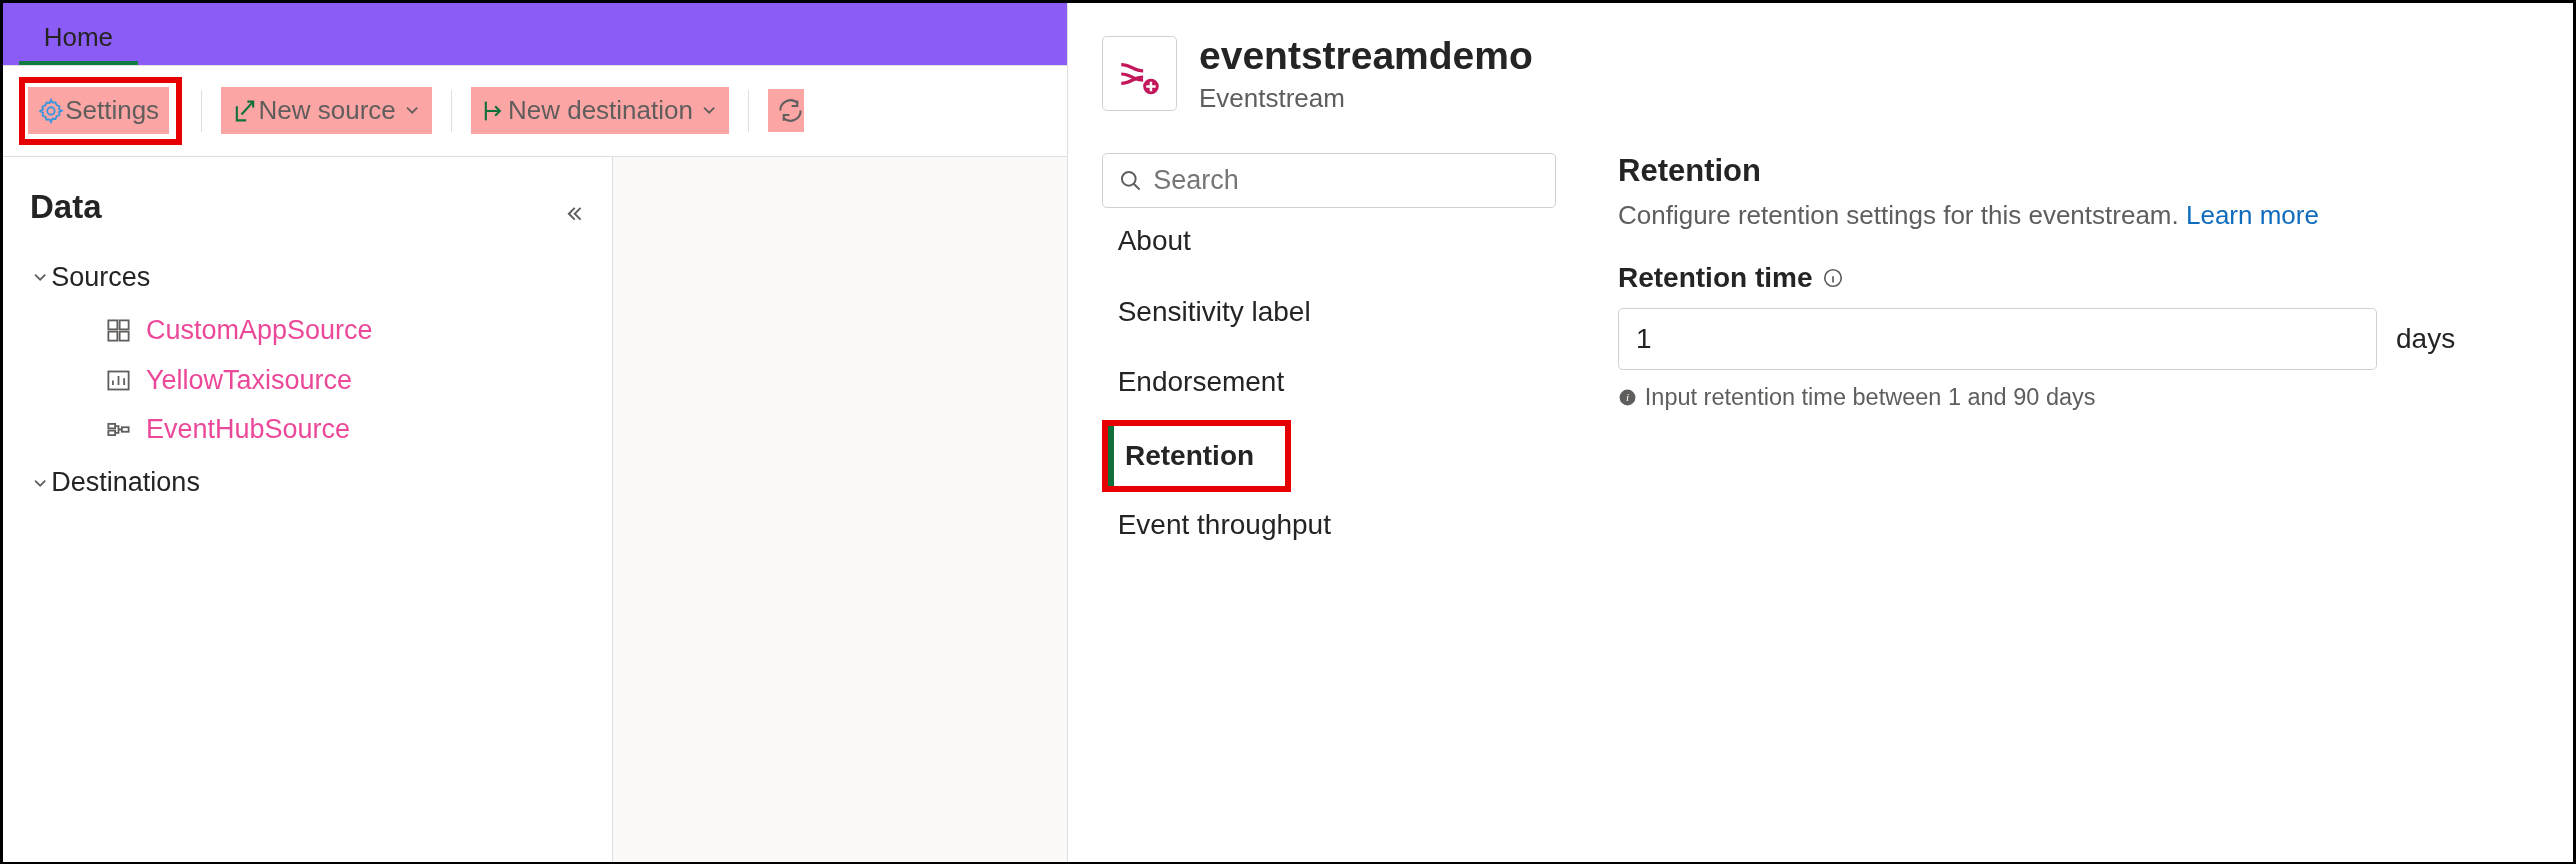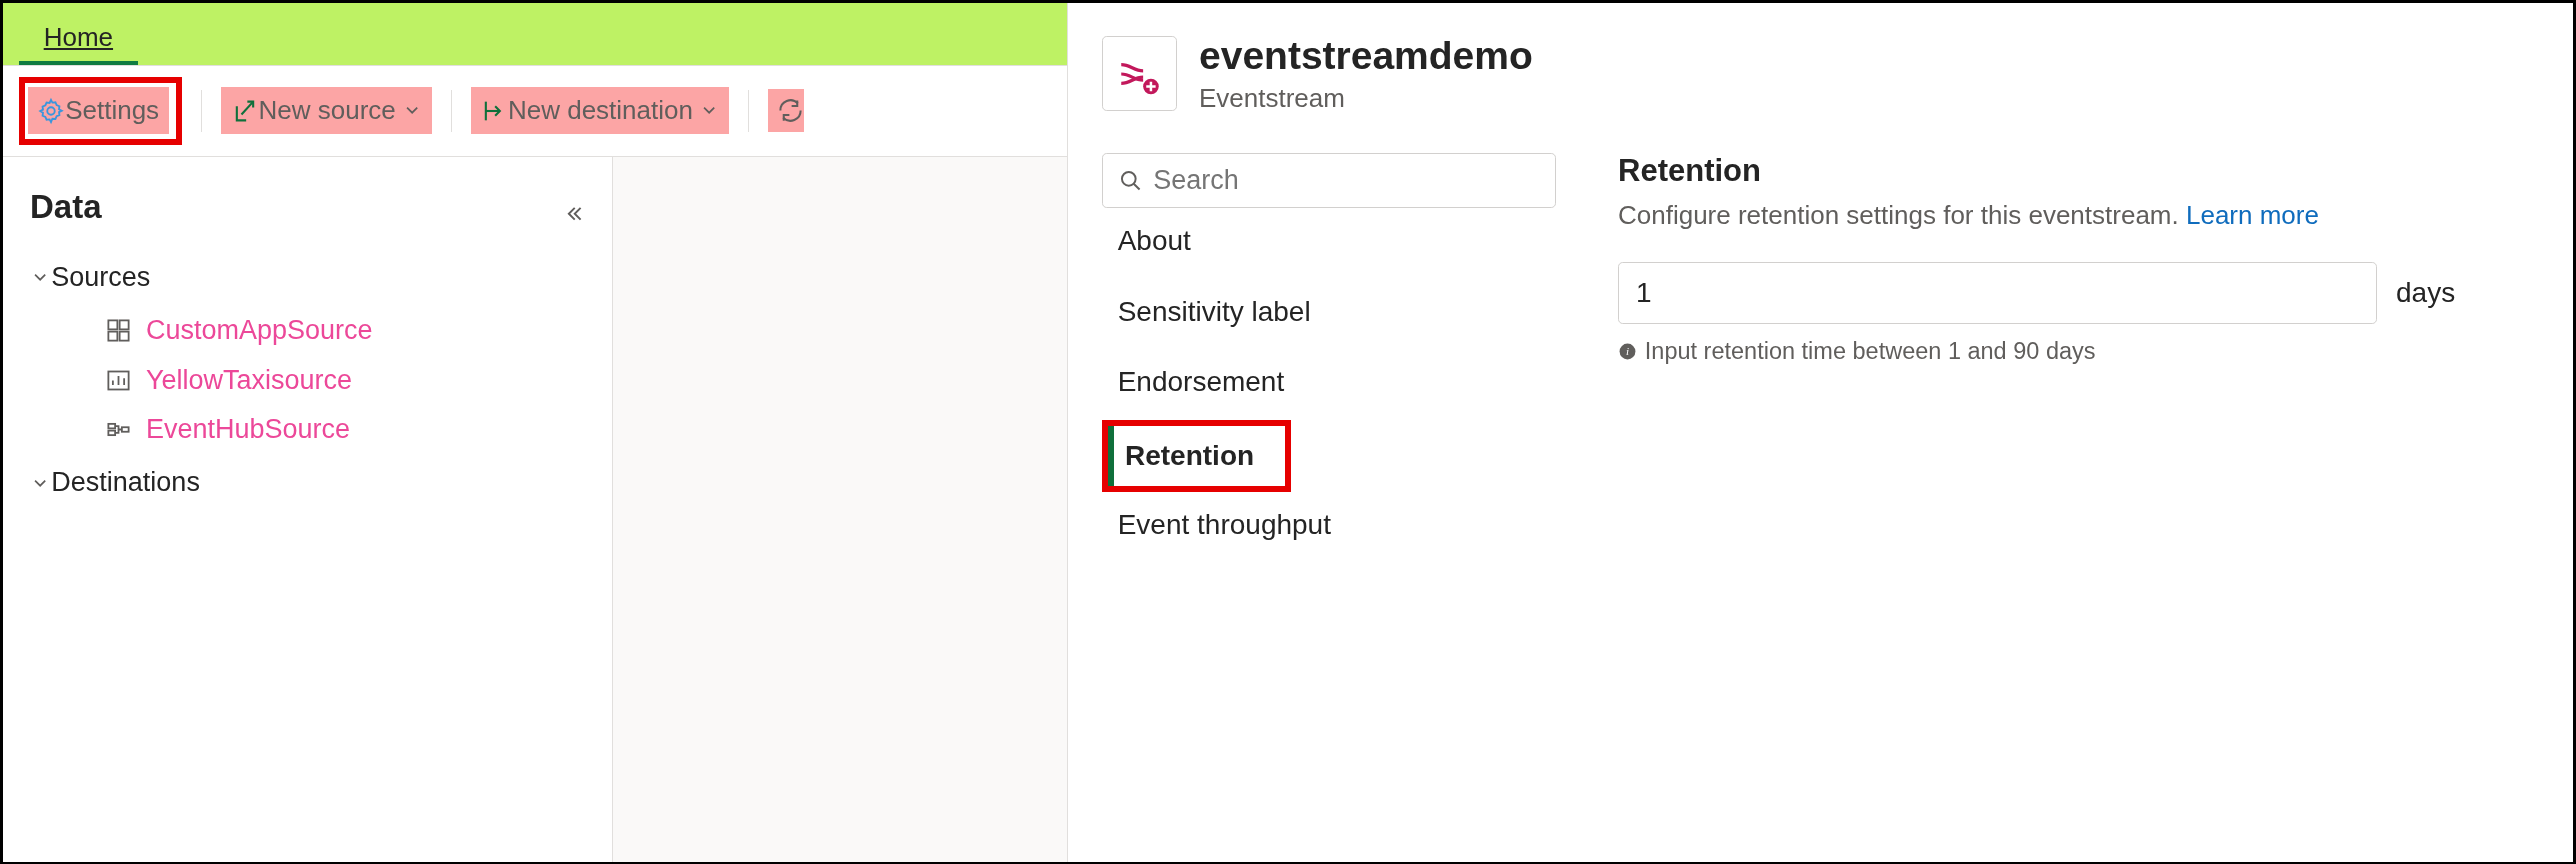--- a/index.html
+++ b/index.html
@@ -20,22 +20,21 @@
       background: #faf9f8;
       display: flex;
       flex-direction: column;
       position: relative;
     }
     
     
     .tabs-row {
       display: flex;
       padding: 7.8px 15.7px 0 15.7px;
-      background: #bef264;
-      text-decoration: underline;
+      background: #8b5cf6;
     }
     .tab {
       padding: 11px 25px 7.8px 25px;
       font-size: 26px;
       color: #242424;
       border-bottom: 4.7px solid transparent;
     }
     .tab.active { border-bottom: 4.7px solid #107c41; }
     
     
@@ -414,20 +413,29 @@
       <div class="nav-item">Event throughput</div>
     </div>
 
     <div class="panel-content">
       <div class="sec-title">Retention</div>
       <div class="sec-desc">
         <span>Configure retention settings for this eventstream.</span>
         <a href="#">Learn more</a>
       </div>
 
+      <div class="field-label">
+        <span>Retention time</span>
+        <span>
+          <svg width="22" height="22" viewBox="0 0 24 24" fill="none" stroke="#605e5c" stroke-width="1.8">
+              <circle cx="12" cy="12" r="9"></circle>
+              <path d="M12 8h.01M11 11h1v5h1"></path>
+            </svg>
+        </span>
+      </div>
 
       <div class="input-row">
         <input type="text" value="1" style="">
         <span class="unit">days</span>
       </div>
 
       <div class="hint">
         <span>
           <svg width="19" height="19" viewBox="0 0 24 24" fill="#605e5c" style="font-size:30px">
               <circle cx="12" cy="12" r="10"></circle>

